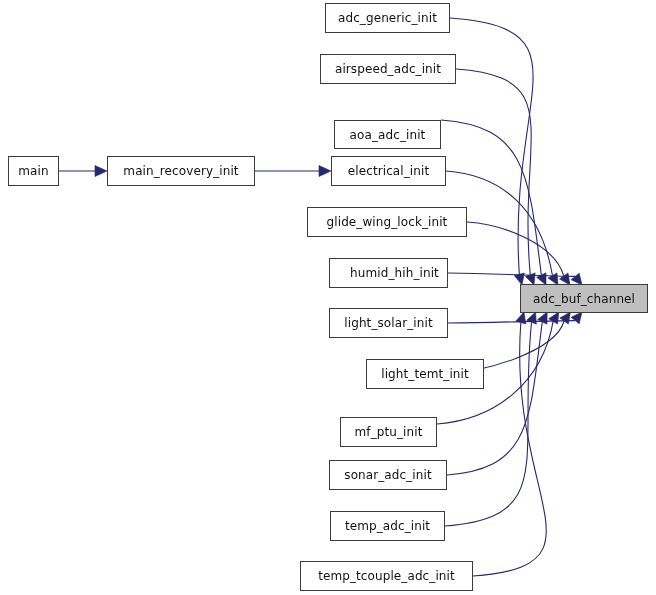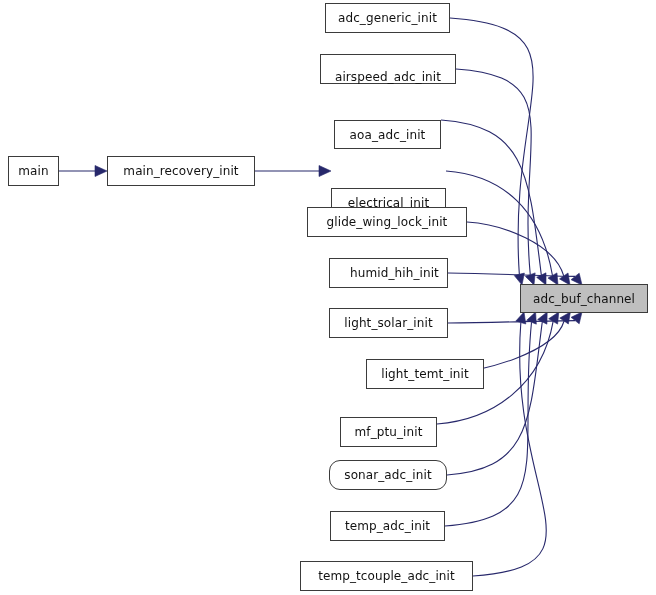--- a/index.html
+++ b/index.html
@@ -94,45 +94,45 @@
   <div id="node-layer">
       <div class="node" style="left: 8px; top: 156px; width: 51px; height: 30px;">
         <span class="node-label">main</span>
       </div>
       <div class="node" style="left: 107px; top: 156px; width: 148px; height: 30px;">
         <span class="node-label">main_recovery_init</span>
       </div>
       <div class="node" style="left: 325px; top: 3px; width: 125px; height: 30px;">
         <span class="node-label">adc_generic_init</span>
       </div>
-      <div class="node" style="left: 320px; top: 54px; width: 136px; height: 30px; align-items: flex-end;">
+      <div class="node" style="left: 320px; top: 54px; width: 136px; height: 30px;">
         <span class="node-label">airspeed_adc_init</span>
       </div>
       <div class="node" style="left: 334px; top: 120px; width: 107px; height: 29px;">
         <span class="node-label">aoa_adc_init</span>
       </div>
-      <div class="node" style="left: 331px; top: 156px; width: 115px; height: 30px; margin-top: 32px;">
+      <div class="node" style="left: 331px; top: 156px; width: 115px; height: 30px;">
         <span class="node-label">electrical_init</span>
       </div>
       <div class="node" style="left: 307px; top: 207px; width: 160px; height: 30px;">
         <span class="node-label">glide_wing_lock_init</span>
       </div>
       <div class="node" style="left: 329px; top: 258px; width: 119px; height: 30px; padding-left: 12px;">
         <span class="node-label">humid_hih_init</span>
       </div>
       <div class="node" style="left: 329px; top: 308px; width: 119px; height: 30px;">
         <span class="node-label">light_solar_init</span>
       </div>
       <div class="node" style="left: 329px; top: 359px; width: 118px; height: 30px; margin-left: 37px;">
         <span class="node-label">light_temt_init</span>
       </div>
       <div class="node" style="left: 340px; top: 409px; width: 97px; height: 30px; margin-top: 8px;">
         <span class="node-label">mf_ptu_init</span>
       </div>
-      <div class="node" style="left: 329px; top: 460px; width: 118px; height: 30px; border-radius: 11px;">
+      <div class="node" style="left: 329px; top: 460px; width: 118px; height: 30px;">
         <span class="node-label">sonar_adc_init</span>
       </div>
       <div class="node" style="left: 330px; top: 511px; width: 115px; height: 30px;">
         <span class="node-label">temp_adc_init</span>
       </div>
       <div class="node" style="left: 300px; top: 561px; width: 173px; height: 30px;">
         <span class="node-label">temp_tcouple_adc_init</span>
       </div>
       <div class="node highlight" style="left: 520px; top: 284px; width: 128px; height: 29px;">
         <span class="node-label">adc_buf_channel</span>

